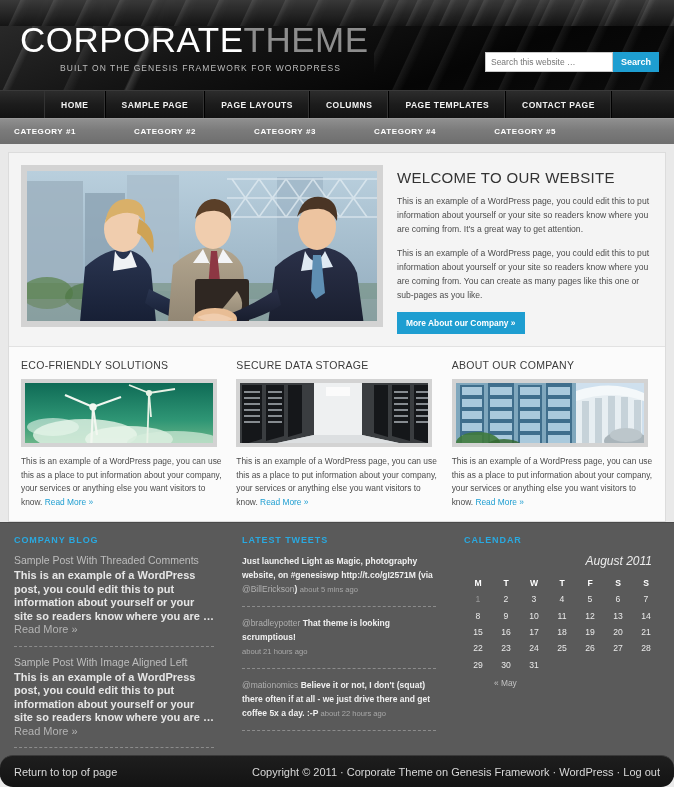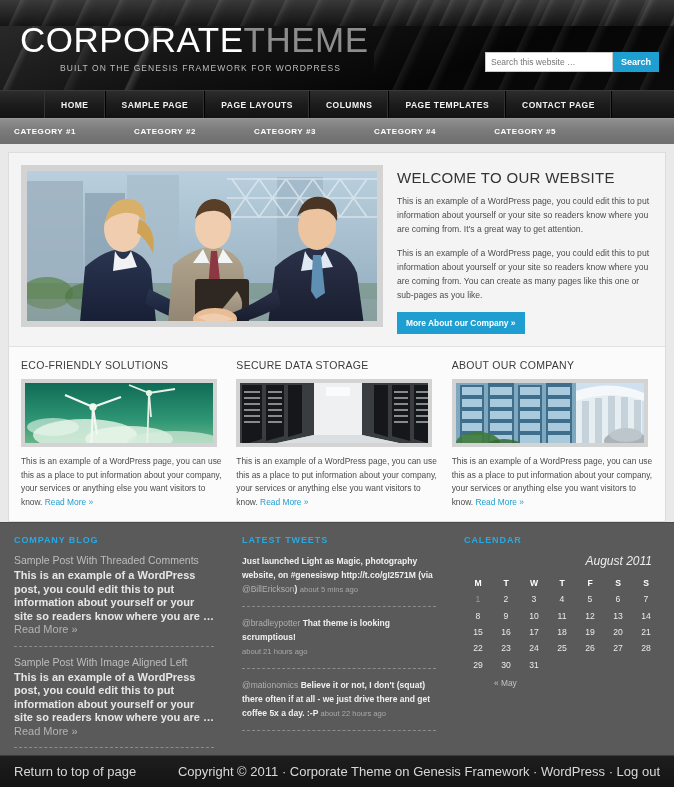--- a/index.html
+++ b/index.html
@@ -157,21 +157,21 @@
   }
   table.cal td.muted { color:#9a9a9a; }
   .cal-prev { color:#c2c2c2; font-size:8.4px; margin-top:5px; padding-left:30px; cursor:pointer; }
 
   
   .footer-bar {
     position:absolute; left:0; bottom:0; width:674px; height:32px;
     background: linear-gradient(180deg, #1e1e1e 0%, #131313 100%);
     border-top:1px solid #3a3a3a;
     display:flex; align-items:center; justify-content:space-between;
-    padding:0 14px; color:#d8d8d8; font-size:13px;
+    padding:0 14px; color:#d8d8d8; font-size:11px;border-radius:13px;
   }
   .footer-bar .link { color:#d8d8d8; cursor:pointer; }
 </style>
 </head>
 <body>
 
 <div id="page">
 
   <div class="header">
     <div class="logo-wrap">

